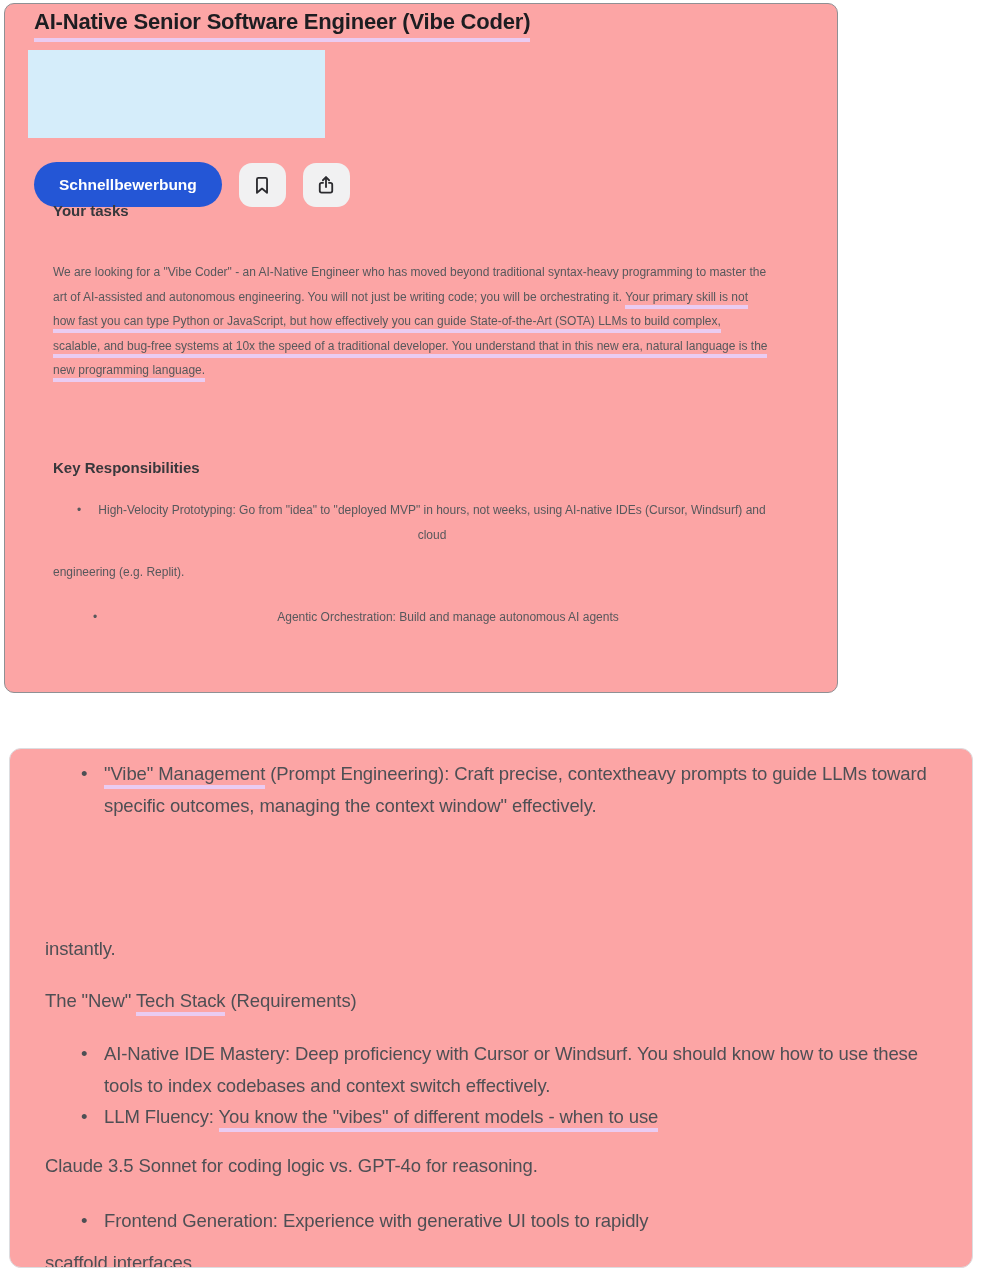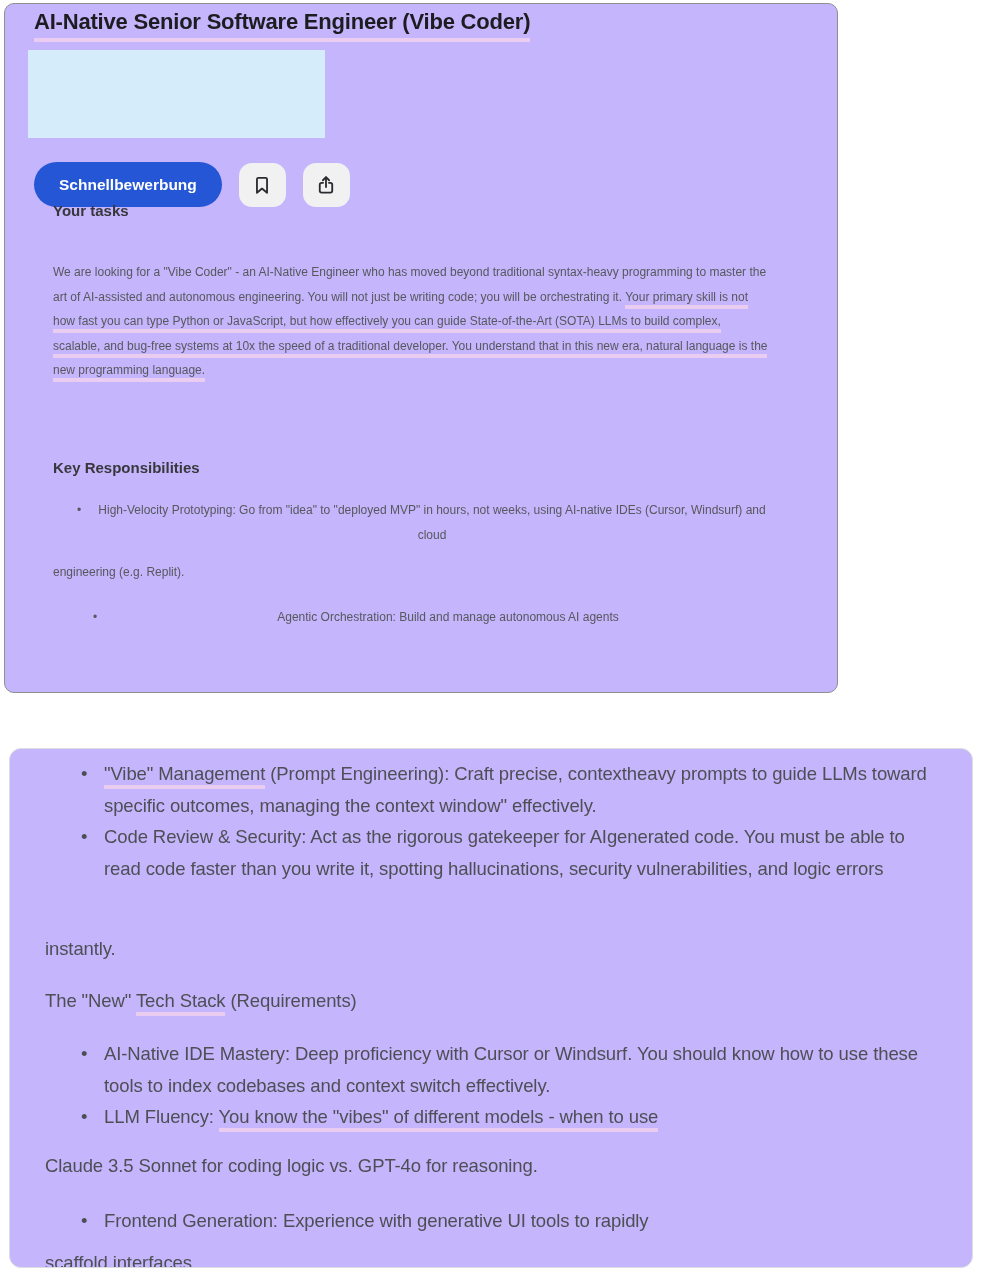--- a/index.html
+++ b/index.html
@@ -10,21 +10,21 @@
     --title-ink:#1d1d21;
     --heading-ink:#38383c;
     --body-ink:#57585c;
     --body-ink2:#4e4f54;
     --card1-border:#8f9094;
     --card2-border:#dcdde0;
   }
   *{margin:0;padding:0;box-sizing:border-box;}
   html,body{width:990px;height:1278px;overflow:hidden;background:#ffffff;
     font-family:"Liberation Sans","DejaVu Sans",sans-serif;}
-  .card{position:absolute;background:#c4b5fd;overflow:hidden;}
+  .card{position:absolute;background:#fca5a5;overflow:hidden;}
   .card1{left:4px;top:3px;width:834px;height:690px;
     border:1px solid var(--card1-border);border-radius:10px;}
   .card2{left:9px;top:748px;width:964px;height:520px;
     border:1px solid var(--card2-border);border-radius:12px;}
 
   .title{position:absolute;left:29px;top:5px;font-size:22px;font-weight:bold;
     color:var(--title-ink);letter-spacing:-0.2px;}
   .title .hl-title{border-bottom:4px solid var(--highlight);padding-bottom:3px;
     display:inline-block;}
 
@@ -110,21 +110,20 @@
   <p class="body1 c1-p2">engineering (e.g. Replit).</p>
 
   <div class="body1 b-item c1-b2">Agentic Orchestration: Build and manage autonomous AI agents</div>
 
 </div>
 
 <div class="card card2">
 
   <div class="c2-ul1">
     <div class="body2 b-item2"><span class="hl">"Vibe" Management</span><span> (Prompt Engineering): Craft precise, contextheavy prompts to guide LLMs toward specific outcomes, managing the context window" effectively.</span></div>
-    <div class="body2 b-item2">Code Review &amp; Security: Act as the rigorous gatekeeper for AIgenerated code. You must be able to read code faster than you write it, spotting hallucinations, security vulnerabilities, and logic errors</div>
   </div>
 
   <p class="body2 c2-p1">instantly.</p>
 
   <p class="body2 c2-p2"><span>The "New" </span><span class="hl">Tech Stack</span><span> (Requirements)</span></p>
 
   <div class="c2-ul2">
     <div class="body2 b-item2">AI-Native IDE Mastery: Deep proficiency with Cursor or Windsurf. You should know how to use these tools to index codebases and context switch effectively.</div>
     <div class="body2 b-item2"><span>LLM Fluency: </span><span class="hl">You know the "vibes" of different models - when to use</span></div>
   </div>

